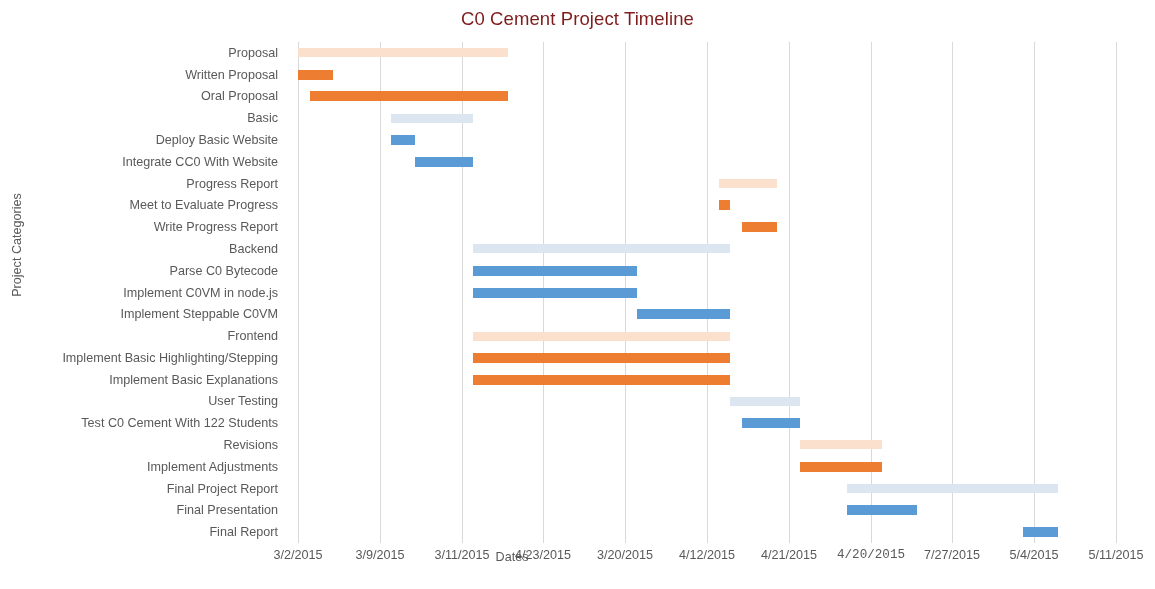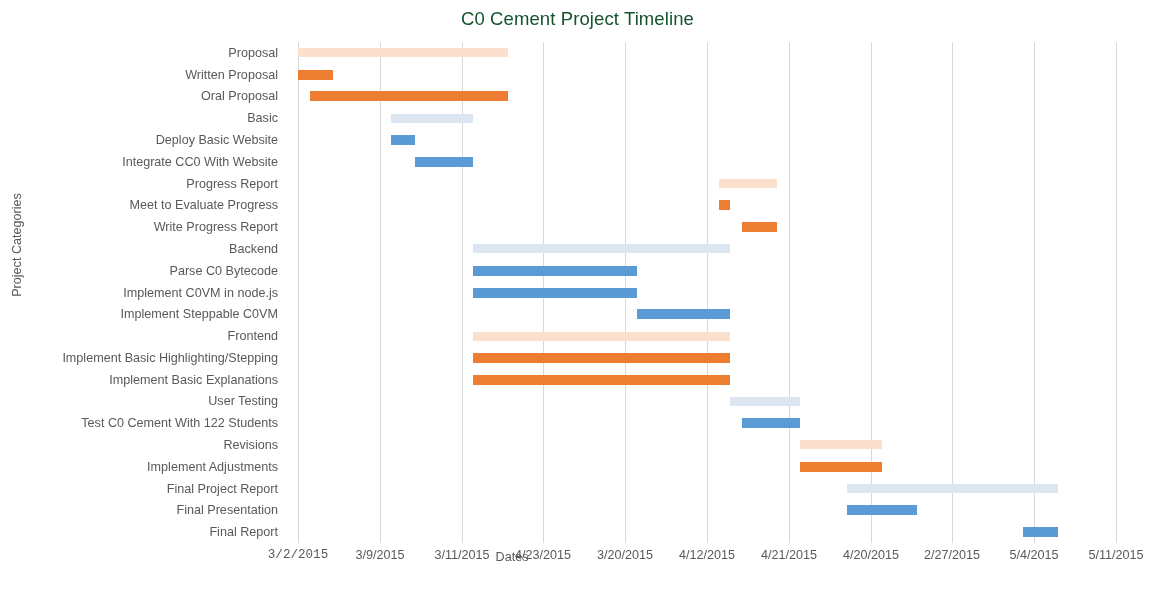--- a/index.html
+++ b/index.html
@@ -18,21 +18,21 @@
     background: #ffffff;
     overflow: hidden;
   }
   #chart-title {
     position: absolute;
     left: 0;
     top: 8px;
     width: 1155px;
     text-align: center;
     font-size: 18.5px;
-    color: #14532d;
+    color: #7f1d1d;
     letter-spacing: 0.1px;
   }
   
   #plot-area {
     position: absolute;
     left: 298px;
     top: 42px;
     width: 818px;
     height: 501px;
   }
@@ -177,27 +177,27 @@
         <div class="bar" title="Test C0 Cement With 122 Students" style="left: 444.057px; width: 58.4286px; top: 376.196px; background: rgb(91, 155, 213);"></div>
         <div class="bar summary" title="Revisions" style="left: 502.486px; width: 81.8px; top: 398.478px; background: rgb(251, 224, 205);"></div>
         <div class="bar" title="Implement Adjustments" style="left: 502.486px; width: 81.8px; top: 419.761px; background: rgb(237, 125, 49);"></div>
         <div class="bar summary" title="Final Project Report" style="left: 549.229px; width: 210.343px; top: 442.043px; background: rgb(220, 230, 241);"></div>
         <div class="bar" title="Final Presentation" style="left: 549.229px; width: 70.1143px; top: 463.326px; background: rgb(91, 155, 213);"></div>
         <div class="bar" title="Final Report" style="left: 724.514px; width: 35.0571px; top: 485.109px; background: rgb(91, 155, 213);"></div>
       </div>
   </div>
 
   <div id="x-axis-labels">
-      <div class="xtick" style="left: 0px; font-family: Liberation Mono, monospace;">3/2/2015</div>
+      <div class="xtick" style="left: 0px;">3/2/2015</div>
       <div class="xtick" style="left: 82px;">3/9/2015</div>
       <div class="xtick" style="left: 164px;">3/11/2015</div>
       <div class="xtick" style="left: 245px;">4/23/2015</div>
       <div class="xtick" style="left: 327px;">3/20/2015</div>
       <div class="xtick" style="left: 409px;">4/12/2015</div>
       <div class="xtick" style="left: 491px;">4/21/2015</div>
-      <div class="xtick" style="left: 573px;">4/20/2015</div>
-      <div class="xtick" style="left: 654px;">2/27/2015</div>
+      <div class="xtick" style="left: 573px; font-family: Liberation Mono, monospace;">4/20/2015</div>
+      <div class="xtick" style="left: 654px;">7/27/2015</div>
       <div class="xtick" style="left: 736px;">5/4/2015</div>
       <div class="xtick" style="left: 818px;">5/11/2015</div>
     </div>
 
   <div id="x-axis-title">Dates</div>
 </div>
 
 </body></html>

